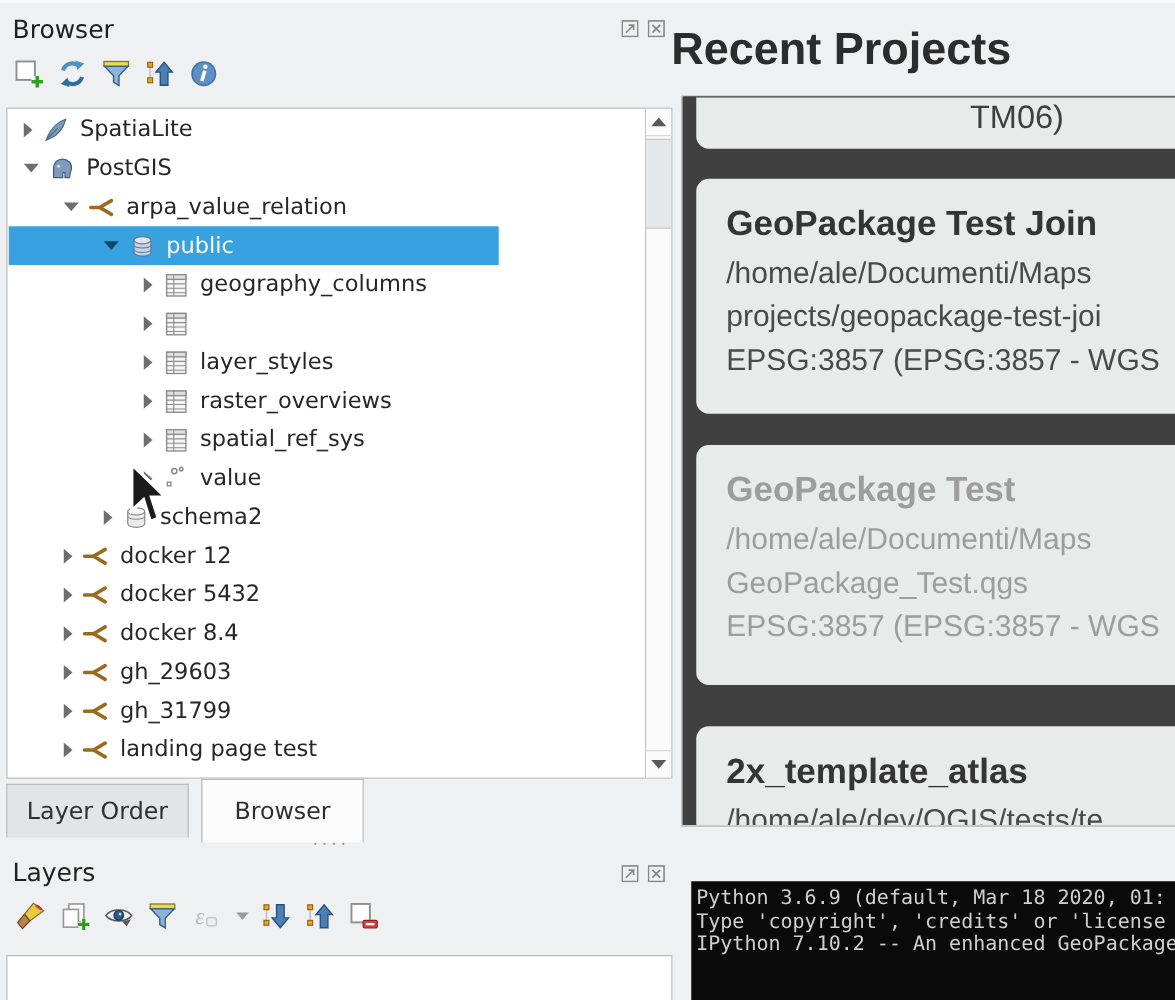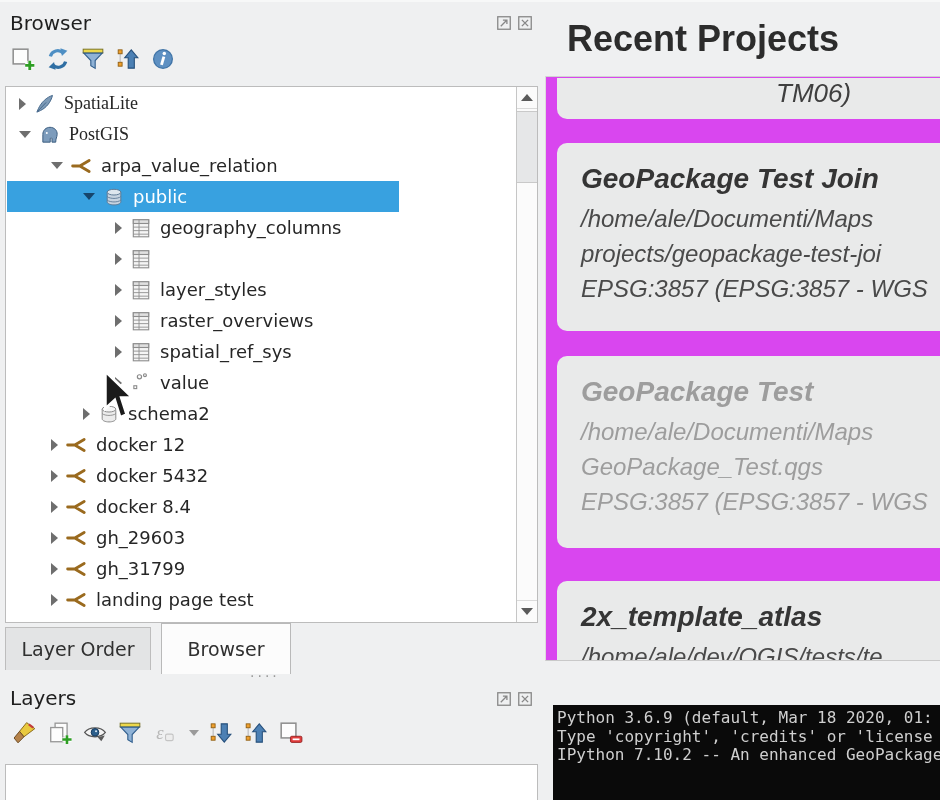--- a/index.html
+++ b/index.html
@@ -11,21 +11,21 @@
   
   .dock-title{font-size:20px;color:#1f1f1f;}
   .dockbtn{width:14px;height:14px;display:inline-block;}
   .toolbar{display:flex;align-items:center;gap:9px;}
   .tbtn{width:26px;height:26px;display:flex;align-items:center;justify-content:center;background:transparent;border:none;padding:0;}
   .tbtn svg{width:24px;height:24px;}
 
   .tree{background:#ffffff;border:1px solid #bcbcbc;box-sizing:border-box;overflow:hidden;}
   .rows{position:absolute;left:1px;top:1px;width:392px;}
   .trow{display:flex;align-items:center;height:31px;font-size:18px;color:#262626;box-sizing:border-box;width:392px;}
-  .trow.d1{padding-left:12px;font-family:Liberation Serif, serif;} .trow.d2{padding-left:44px;text-align:center;}
+  .trow.d1{padding-left:12px;} .trow.d2{padding-left:44px;text-align:center;}
   .trow.d3{padding-left:76px;} .trow.d4{padding-left:108px;}
   .ar{width:0;height:0;flex:0 0 auto;margin-right:8px;}
   .ar.right{border-top:6px solid transparent;border-bottom:6px solid transparent;border-left:7px solid #6e6e6e;}
   .ar.down{border-left:6px solid transparent;border-right:6px solid transparent;border-top:7px solid #6e6e6e;}
   .tic{width:22px;height:22px;flex:0 0 auto;margin-right:8px;}
   .tl{white-space:nowrap;}
   .trow.sel{background:#38a1e0;color:#ffffff;}
   .trow.sel .ar.down{border-top-color:#16456b;}
 
   
@@ -38,21 +38,21 @@
   .sthumb{position:absolute;left:0;top:24px;width:20px;height:72px;background:#e6e7e8;border-top:1px solid #c9c9c9;border-bottom:1px solid #c9c9c9;box-sizing:border-box;}
 
   
   .tab{box-sizing:border-box;display:flex;align-items:center;justify-content:center;font-size:19px;color:#303030;}
   .tab.inactive{background:#e3e4e5;border:1px solid #bdbdbd;border-bottom:none;}
   .tab.active{background:#fcfcfc;border:1px solid #b9b9b9;border-bottom:none;}
   .splitter-dots{font-size:14px;color:#9a9a9a;letter-spacing:3px;}
 
   
   .welcome-title{font-size:36px;font-weight:700;color:#2c2c2c;font-family:"Liberation Sans",sans-serif;}
-  .wlist{background:#d946ef;border-top:1px solid #d2d2d2;border-bottom:1px solid #c9c9c9;border-left:1px solid #dcdcdc;box-sizing:border-box;overflow:hidden;font-style:italic;}
+  .wlist{background:#404040;border-top:1px solid #d2d2d2;border-bottom:1px solid #c9c9c9;border-left:1px solid #dcdcdc;box-sizing:border-box;overflow:hidden;}
   .card{position:absolute;left:11px;width:450px;background:#e9eaea;border-radius:10px;font-family:"Liberation Sans",sans-serif;overflow:hidden;}
   .card .ct{font-size:28px;font-weight:700;color:#353535;margin:20px 0 6px 24px;white-space:nowrap;}
   .card .cl{font-size:24px;color:#4a4a4a;margin:0 0 0 24px;line-height:35px;white-space:nowrap;}
   .card.disabled .ct,.card.disabled .cl{color:#9d9d9d;}
   .card.partial{border-radius:0 0 10px 10px;}
   .card.partial .tail{position:absolute;left:219px;top:0px;font-size:26px;color:#3f3f3f;}
 
   
   .console{background:#0a0a0a;font-family:"DejaVu Sans Mono","Liberation Mono",monospace;
            font-size:16px;line-height:18.5px;color:#cfcfcf;padding:4px 0 0 4px;box-sizing:border-box;overflow:hidden;}
@@ -393,21 +393,21 @@
       </button>
     <button class="tbtn">
         <svg viewBox="0 0 22 22">
           <use href="#i-remove" xlink:href="#i-remove"></use>
         </svg>
       </button>
   </div>
 
   <div class="abs llist" style="left:5px;top:762px;width:533px;height:40px;"></div>
 
-  <div class="abs welcome-title" style="left:567px;top:16px;">Recent Projects</div>
+  <div class="abs welcome-title" style="left:537px;top:16px;">Recent Projects</div>
 
   <div class="abs wlist" style="left:545px;top:74px;width:395px;height:585px;">
     <div class="card partial" style="top:1px;height:41px;">
       <span class="tail">TM06)</span>
     </div>
     <div class="card" style="top:66px;height:188px;">
       <div class="ct">GeoPackage Test Join</div>
       <div class="cl">/home/ale/Documenti/Maps</div>
       <div class="cl">projects/geopackage-test-joi</div>
       <div class="cl">EPSG:3857 (EPSG:3857 - WGS</div>

